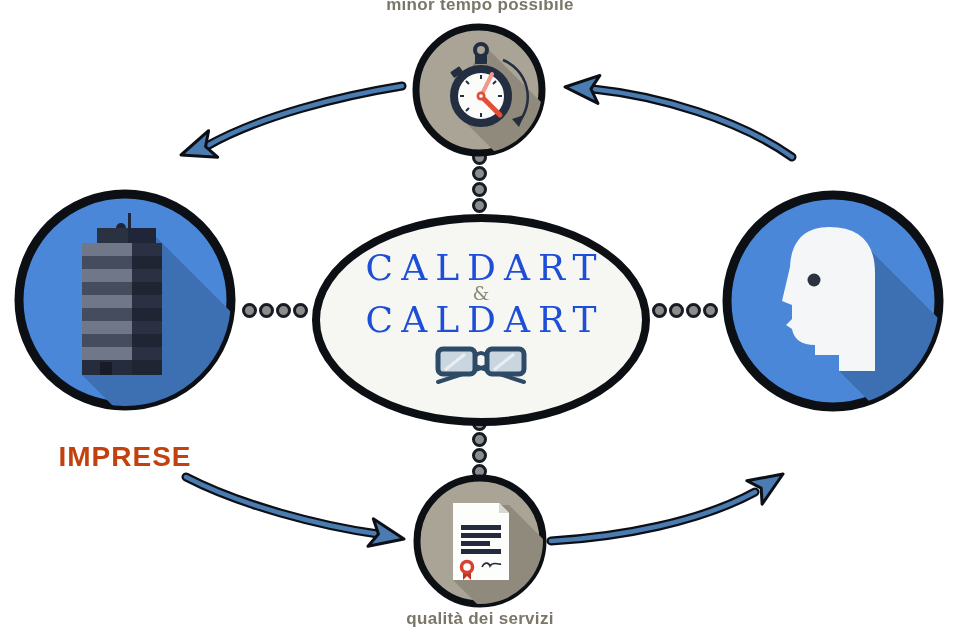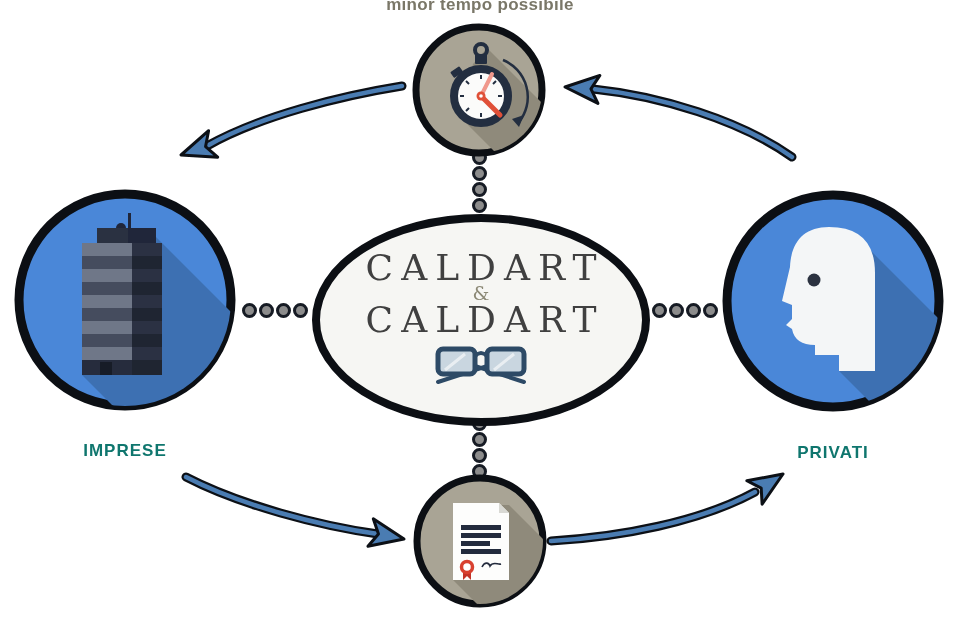--- a/index.html
+++ b/index.html
@@ -6,39 +6,39 @@
   .canvas{
     position:relative;width:960px;height:637px;overflow:hidden;
     background:#ffffff;font-family:"Liberation Sans",sans-serif;
   }
   .layer{position:absolute;left:0;top:0;width:960px;height:637px;pointer-events:none;}
 
   
   .tag{position:absolute;font-weight:bold;color:#7a7768;font-size:17px;letter-spacing:.3px;text-align:center;}
   .tag-top{left:0;top:-5px;width:960px;}
   .tag-bottom{left:0;top:609px;width:960px;}
-  .blue-label{position:absolute;font-weight:bold;color:#0f766e;font-size:17px;letter-spacing:1px;text-align:center;width:240px;}
+  .blue-label{position:absolute;font-weight:bold;color:#c2410c;font-size:28px;letter-spacing:1px;text-align:center;width:240px;}
   .label-left{left:5px;top:441px;}
   .label-right{left:713px;top:443px;}
 
   
   .node{position:absolute;}
   .node-top{left:409px;top:20px;width:140px;height:140px;}
   .node-bottom{left:410px;top:471px;width:140px;height:140px;}
   .node-left{left:9px;top:184px;width:232px;height:232px;}
   .node-right{left:717px;top:185px;width:232px;height:232px;}
 
   
   .ellipse{
     position:absolute;left:312px;top:214px;width:338px;height:212px;
     background:#f6f6f3;border:8px solid #0c0f14;border-radius:50%;
     box-sizing:border-box;display:flex;flex-direction:column;align-items:center;justify-content:center;
     z-index:4;
   }
-  .brand-line{font-family:"DejaVu Serif","Liberation Serif",serif;color:#404040;font-size:36px;letter-spacing:8px;line-height:1.0;text-indent:8px;}
+  .brand-line{font-family:"DejaVu Serif","Liberation Serif",serif;color:#1d4ed8;font-size:36px;letter-spacing:8px;line-height:1.0;text-indent:8px;}
   .brand-amp{font-family:"DejaVu Serif","Liberation Serif",serif;color:#8b8875;font-size:19px;line-height:.7;margin:1px 0;}
   .glasses{margin-top:8px;}
 
   
   .chain{position:absolute;display:flex;z-index:2;}
   .chain.h{flex-direction:row;gap:2px;}
   .chain.v{flex-direction:column;gap:1px;}
   .chain-left{left:242px;top:303px;}
   .chain-right{left:652px;top:303px;}
   .chain-top{left:472px;top:150px;}
@@ -223,16 +223,16 @@
       <path d="M89 8 L3 36" stroke="#2d4a66" stroke-width="4" stroke-linecap="round"></path>
       <rect x="3" y="3" width="37" height="25" rx="5" fill="#c9d6e0" stroke="#2d4a66" stroke-width="5"></rect>
       <rect x="52" y="3" width="37" height="25" rx="5" fill="#c9d6e0" stroke="#2d4a66" stroke-width="5"></rect>
       <path d="M40 10 Q46 4 52 10" fill="none" stroke="#2d4a66" stroke-width="4"></path>
       <line x1="10" y1="24" x2="30" y2="8" stroke="#ffffff" stroke-width="3" opacity="0.6"></line>
       <line x1="59" y1="24" x2="79" y2="8" stroke="#ffffff" stroke-width="3" opacity="0.6"></line>
     </svg>
   </div>
 
   <div class="tag tag-top">minor tempo possibile</div>
+  <div class="tag tag-bottom">qualità dei servizi</div>
   <div class="blue-label label-left">IMPRESE</div>
-  <div class="blue-label label-right">PRIVATI</div>
 
 </div>
 
 </body></html>

